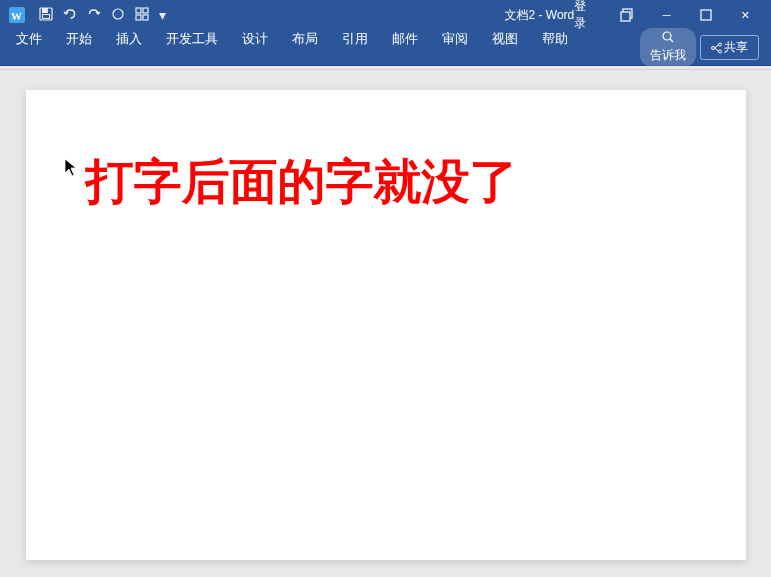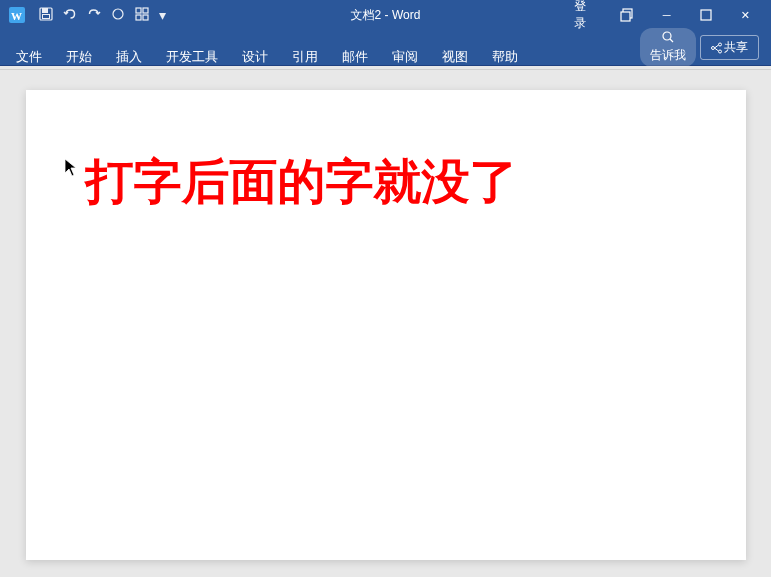--- a/index.html
+++ b/index.html
@@ -56,21 +56,21 @@
     .qa-btn {
       color: white;
       font-size: 14px;
       cursor: pointer;
       padding: 2px 3px;
       opacity: 0.9;
     }
 
     .title-bar-center {
       flex: 2;
-      text-align: center;
+      text-align: right;
       font-size: 12px;
       color: white;
     }
 
     .title-bar-right {
       flex: 1;
       display: flex;
       align-items: center;
       justify-content: flex-end;
       gap: 4px;
@@ -103,21 +103,21 @@
       padding: 0 4px;
       border-bottom: 1px solid #1e4080;
     }
 
     .ribbon-tab {
       color: white;
       font-size: 13px;
       padding: 0 12px;
       height: 36px;
       display: flex;
-      align-items: flex-end;
+      align-items: flex-start;
       cursor: pointer;
     }
 
     .ribbon-right {
       margin-left: auto;
       display: flex;
       align-items: center;
       gap: 4px;
       padding-right: 8px;
     }
@@ -284,20 +284,23 @@
   <div class="ribbon-tab">
     <span>插入</span>
   </div>
   <div class="ribbon-tab">
     <span>开发工具</span>
   </div>
   <div class="ribbon-tab">
     <span>设计</span>
   </div>
   <div class="ribbon-tab">
+    <span>布局</span>
+  </div>
+  <div class="ribbon-tab">
     <span>引用</span>
   </div>
   <div class="ribbon-tab">
     <span>邮件</span>
   </div>
   <div class="ribbon-tab">
     <span>审阅</span>
   </div>
   <div class="ribbon-tab">
     <span>视图</span>

